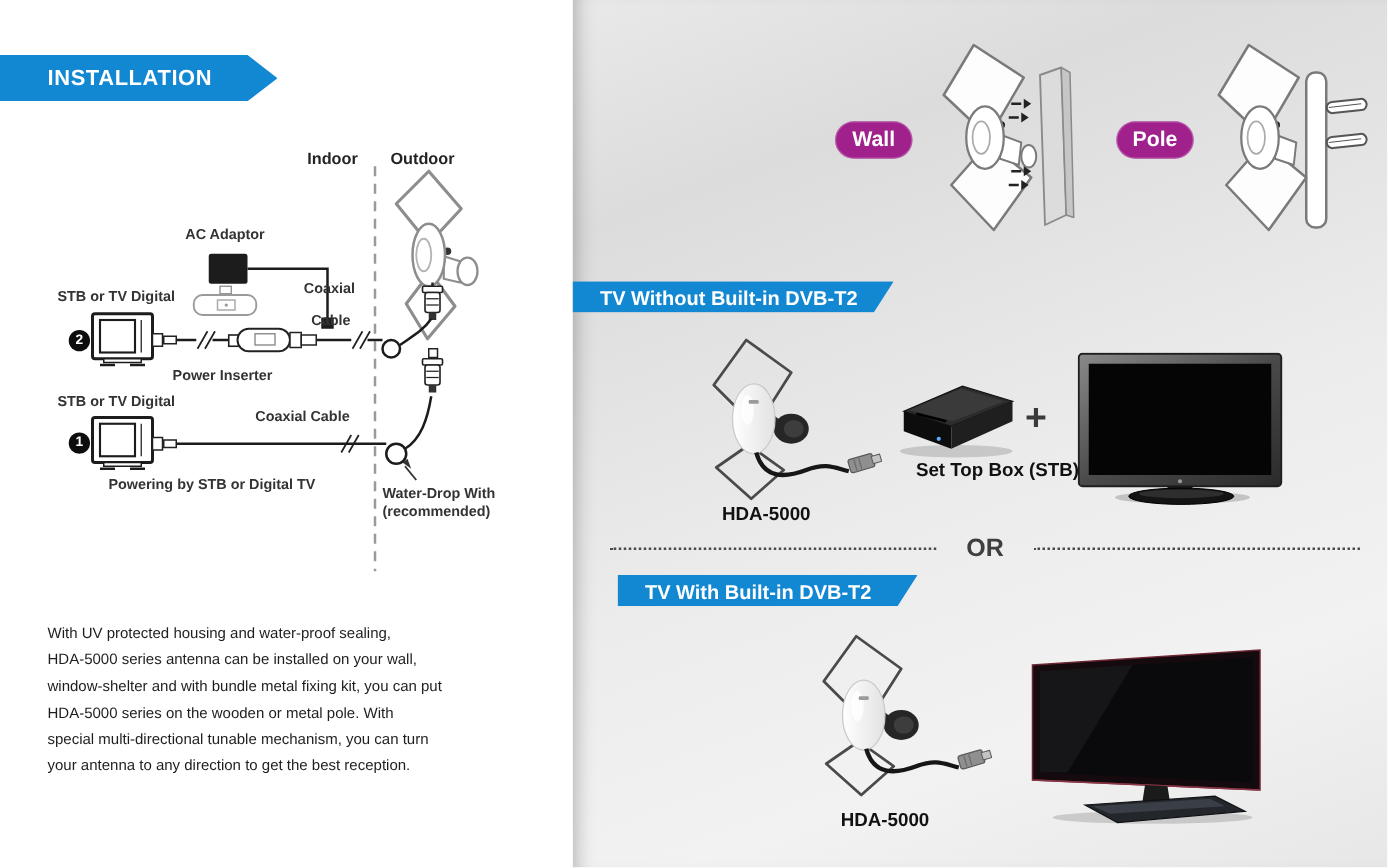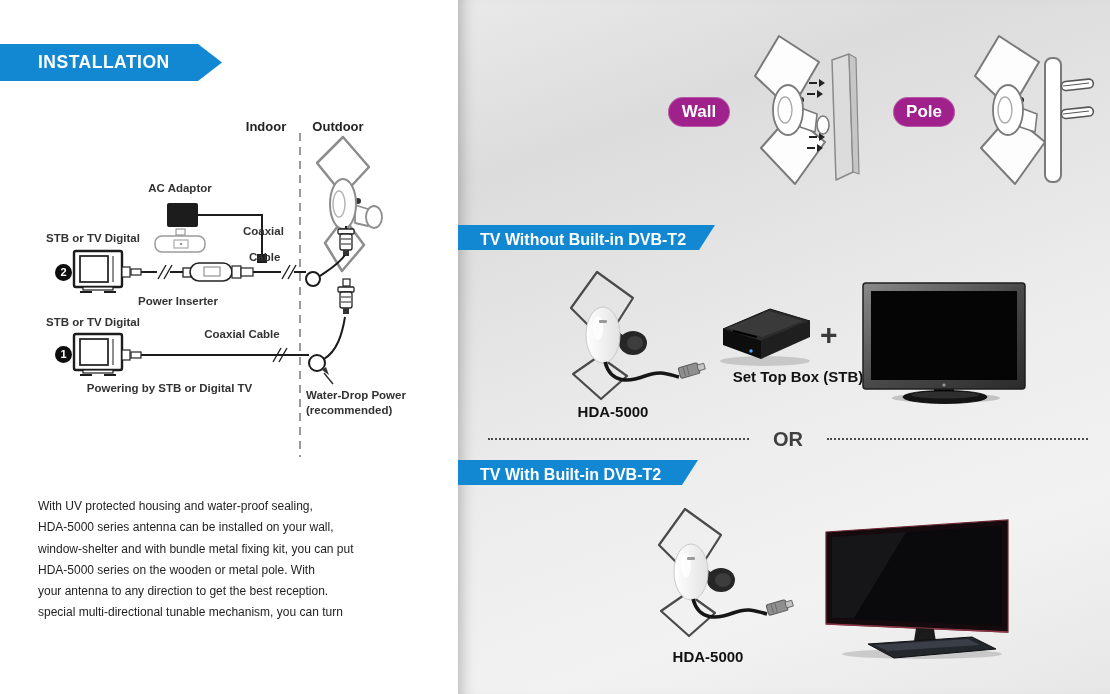--- a/index.html
+++ b/index.html
@@ -169,33 +169,33 @@
       <div class="dlabel big center" style="left:242px;top:14px;width:48px;">Indoor</div>
       <div class="dlabel big center" style="left:308px;top:14px;width:60px;">Outdoor</div>
       <div class="dlabel center" style="left:140px;top:77px;width:80px;">AC Adaptor</div>
       <div class="dlabel" style="left:46px;top:127px;">STB or TV Digital</div>
       <div class="dlabel" style="left:243px;top:120px;">Coaxial</div>
       <div class="dlabel" style="left:249px;top:146px;">Cable</div>
       <div class="dlabel center" style="left:128px;top:190px;width:100px;">Power Inserter</div>
       <div class="dlabel" style="left:46px;top:211px;">STB or TV Digital</div>
       <div class="dlabel center" style="left:185px;top:223px;width:90px;margin-left:12px;">Coaxial Cable</div>
       <div class="dlabel center" style="left:62px;top:277px;width:215px;">Powering by STB or Digital TV</div>
-      <div class="dlabel" style="left:306px;top:284px;">Water-Drop Power</div>
+      <div class="dlabel" style="left:306px;top:284px;">Water-Drop With</div>
       <div class="dlabel" style="left:306px;top:299px;">(recommended)</div>
       <div class="step-badge" style="left:55px;top:159px;">2</div>
       <div class="step-badge" style="left:55px;top:241px;">1</div>
     </div>
 
     <div class="description">
       <div>With UV protected housing and water-proof sealing,</div>
       <div>HDA-5000 series antenna can be installed on your wall,</div>
       <div>window-shelter and with bundle metal fixing kit, you can put</div>
       <div>HDA-5000 series on the wooden or metal pole. With</div>
+      <div>special multi-directional tunable mechanism, you can turn</div>
       <div>your antenna to any direction to get the best reception.</div>
-      <div>special multi-directional tunable mechanism, you can turn</div>
     </div>
   </div>
 
   <div class="right-panel">
 
     <div class="pill-badge" style="left:210px;top:97px;width:62px;">Wall</div>
     <svg class="abs" style="left:277px;top:30px;" width="128" height="160" viewBox="0 0 128 160">
       <g stroke-linejoin="round">
         <polygon points="97,30 114,24 118,142 101,150" fill="#dcdcdc" stroke="#8a8a8a" stroke-width="1.5"></polygon>
         <polygon points="114,24 121,28 124,144 118,142" fill="#c6c6c6" stroke="#8a8a8a" stroke-width="1.2"></polygon>
@@ -296,21 +296,21 @@
       <ellipse cx="83" cy="115" rx="42" ry="6.5" fill="#141414" stroke="#000" stroke-width="0.8"></ellipse>
       <ellipse cx="83" cy="113" rx="34" ry="3.5" fill="#2e2e2e"></ellipse>
     </svg>
 
     <div class="or-row">
       <div class="or-dots"></div>
       <div class="or-text">OR</div>
       <div class="or-dots"></div>
     </div>
 
-    <div class="section-banner" style="top:460px;width:240px;">TV With Built-in DVB-T2</div>
+    <div class="section-banner" style="top:460px;width:240px;margin-left:36px;">TV With Built-in DVB-T2</div>
 
     <svg class="abs" style="left:185px;top:505px;" width="160" height="137" viewBox="0 0 160 137">
       <defs>
         <linearGradient id="bodyGrad2" x1="0" y1="0" x2="1" y2="0">
           <stop offset="0" stop-color="#ffffff"></stop>
             <stop offset="1" stop-color="#e2e2e2"></stop>
         </linearGradient>
       </defs>
       <g stroke-linejoin="round">
         <path d="M42,4 L78,30 L50,74 L16,40 Z" fill="none" stroke="#4a4a4a" stroke-width="2.2"></path>

